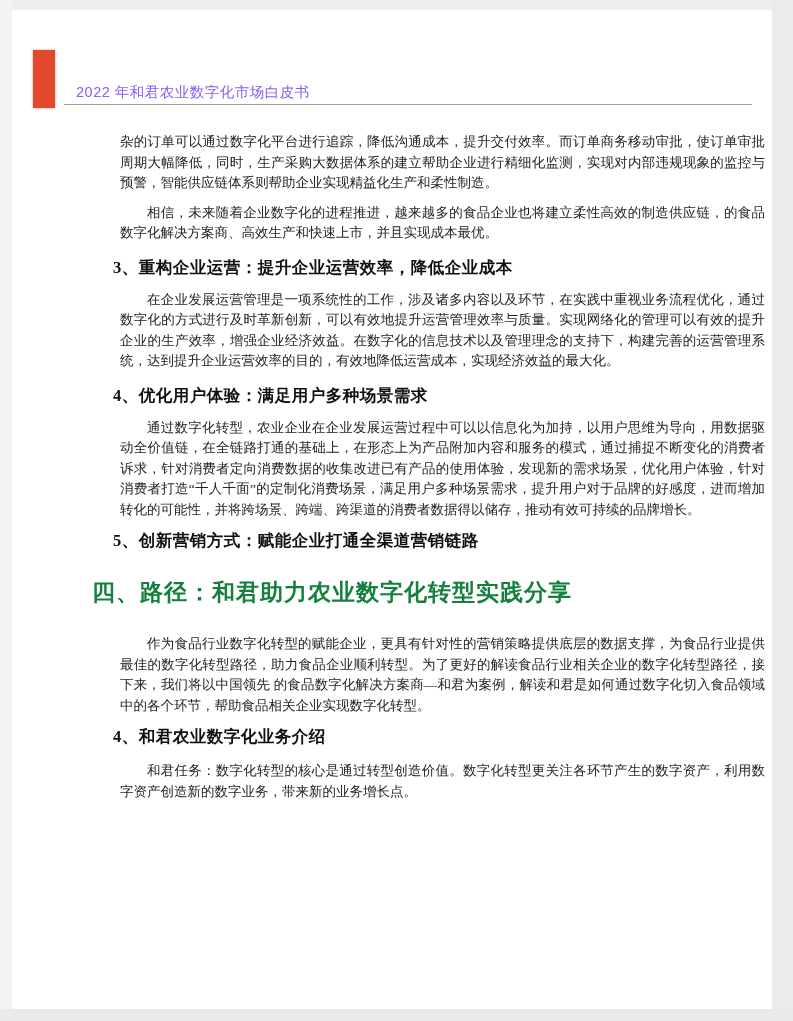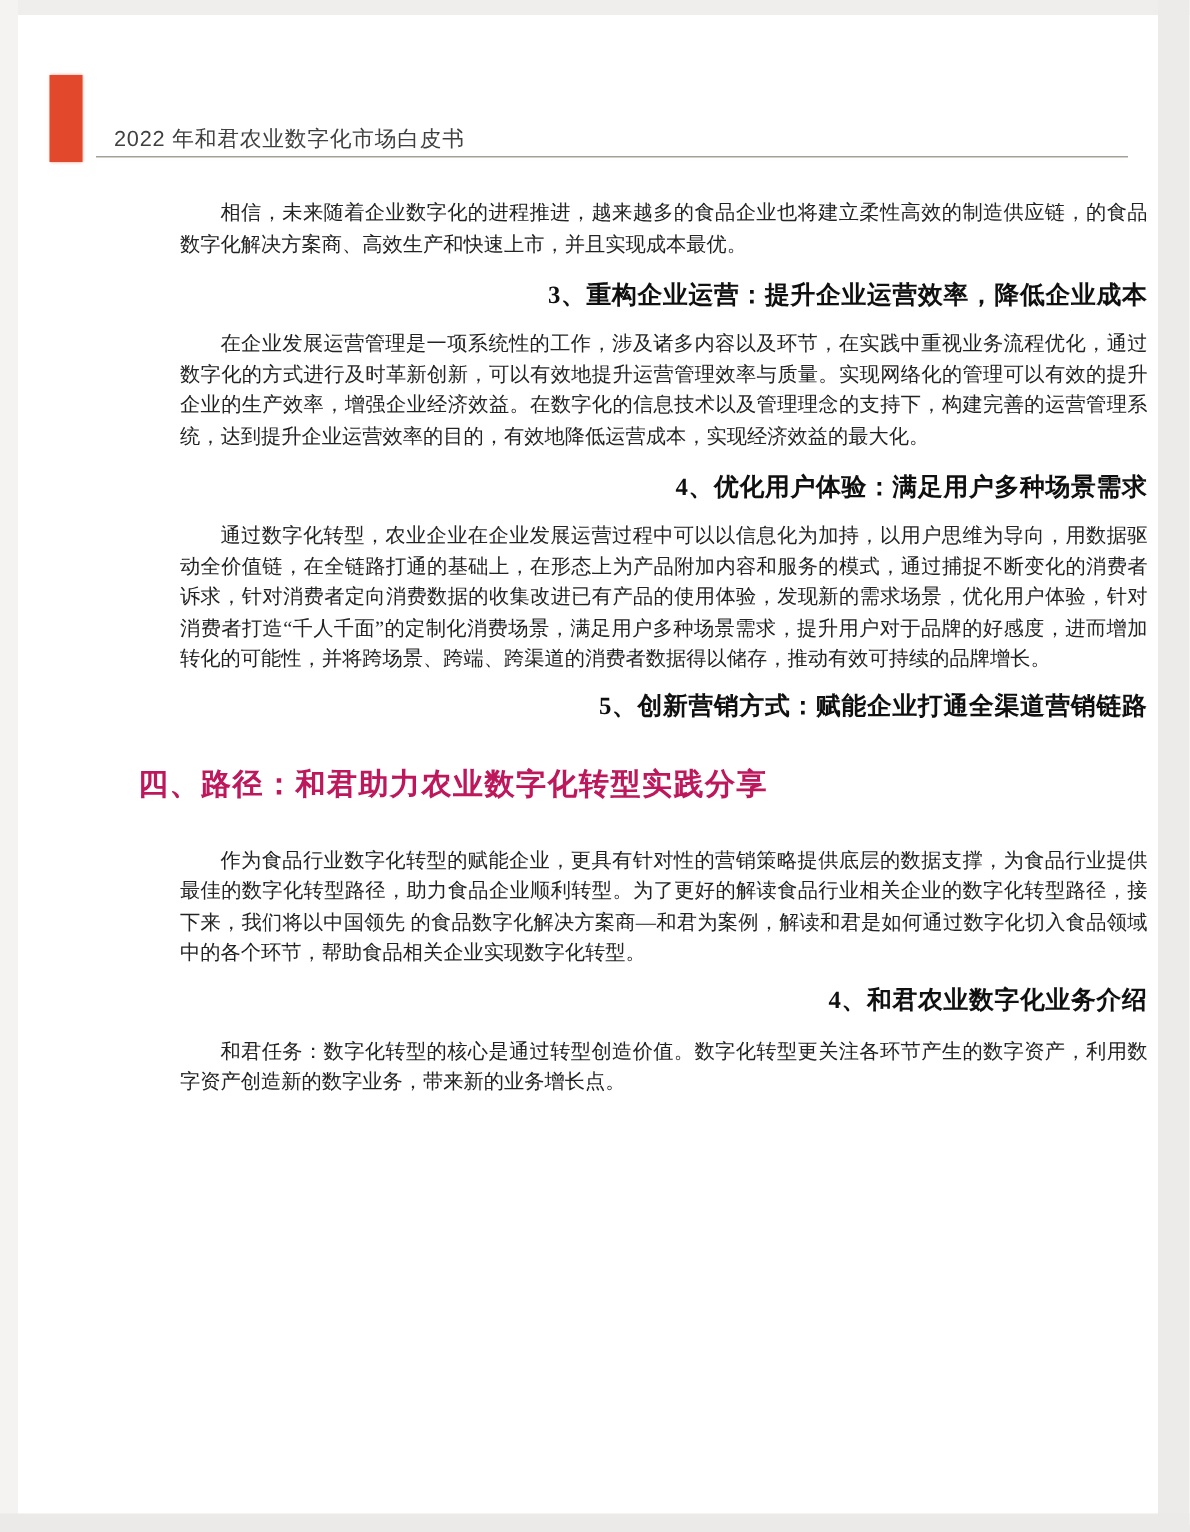--- a/index.html
+++ b/index.html
@@ -28,21 +28,21 @@
     width: 22px; height: 58px;
     background: #e2492c;
     box-shadow: 0 0 2px rgba(226,73,44,.6);
   }
   .header-title {
     position: absolute;
     left: 76px; top: 83px;
     font-family: "Liberation Sans", sans-serif;
     font-size: 14.5px;
     letter-spacing: 0.5px;
-    color: #404040;
+    color: #8b5cf6;
     white-space: nowrap;
   }
   .header-rule {
     position: absolute;
     left: 64px; top: 104px;
     width: 688px; height: 1px;
     background: #a79f97;
   }
 
   
@@ -61,50 +61,51 @@
   .content p.indent { text-indent: 2em; }
   .content p.no-indent { text-indent: 0; }
 
   h2.sec {
     font-size: 16.5px;
     line-height: 23px;
     font-weight: bold;
     color: #101010;
     margin: 12px 0 14px -7px;
     letter-spacing: 0.5px;
-    text-align: right;
+    text-align: left;
   }
   h2.sec.tight-top { margin-top: 7px; margin-bottom: 9px; font-family: Liberation Serif, serif; }
   h2.sec.mid { margin-top: 12px; margin-bottom: 11px; }
   h2.sec.last { margin-top: 3px; margin-bottom: 13px; }
   h1.chapter {
-    font-size: 20px;
+    font-size: 23px;
     line-height: 30px;
     font-weight: bold;
-    color: #be185d;
+    color: #15803d;
     margin: 26px 0 26px -28px;
     letter-spacing: 1px;
     text-align: left;
   }
 </style>
 </head>
 <body>
 
 <div class="edge edge-top"></div>
 <div class="edge edge-left"></div>
 <div class="edge edge-right"></div>
 <div class="edge edge-bottom"></div>
 
 <header>
   <div class="accent-bar"></div>
   <div class="header-title">2022 年和君农业数字化市场白皮书</div>
   <div class="header-rule"></div>
 </header>
 
 <main class="content">
+  <p class="no-indent">杂的订单可以通过数字化平台进行追踪，降低沟通成本，提升交付效率。而订单商务移动审批，使订单审批周期大幅降低，同时，生产采购大数据体系的建立帮助企业进行精细化监测，实现对内部违规现象的监控与预警，智能供应链体系则帮助企业实现精益化生产和柔性制造。</p>
   <p class="indent">相信，未来随着企业数字化的进程推进，越来越多的食品企业也将建立柔性高效的制造供应链，的食品数字化解决方案商、高效生产和快速上市，并且实现成本最优。</p>
 
   <h2 class="sec mid">3、重构企业运营：提升企业运营效率，降低企业成本</h2>
   <p class="indent">在企业发展运营管理是一项系统性的工作，涉及诸多内容以及环节，在实践中重视业务流程优化，通过数字化的方式进行及时革新创新，可以有效地提升运营管理效率与质量。实现网络化的管理可以有效的提升企业的生产效率，增强企业经济效益。在数字化的信息技术以及管理理念的支持下，构建完善的运营管理系统，达到提升企业运营效率的目的，有效地降低运营成本，实现经济效益的最大化。</p>
 
   <h2 class="sec mid">4、优化用户体验：满足用户多种场景需求</h2>
   <p class="indent">通过数字化转型，农业企业在企业发展运营过程中可以以信息化为加持，以用户思维为导向，用数据驱动全价值链，在全链路打通的基础上，在形态上为产品附加内容和服务的模式，通过捕捉不断变化的消费者诉求，针对消费者定向消费数据的收集改进已有产品的使用体验，发现新的需求场景，优化用户体验，针对消费者打造“千人千面”的定制化消费场景，满足用户多种场景需求，提升用户对于品牌的好感度，进而增加转化的可能性，并将跨场景、跨端、跨渠道的消费者数据得以储存，推动有效可持续的品牌增长。</p>
 
   <h2 class="sec tight-top">5、创新营销方式：赋能企业打通全渠道营销链路</h2>
 

